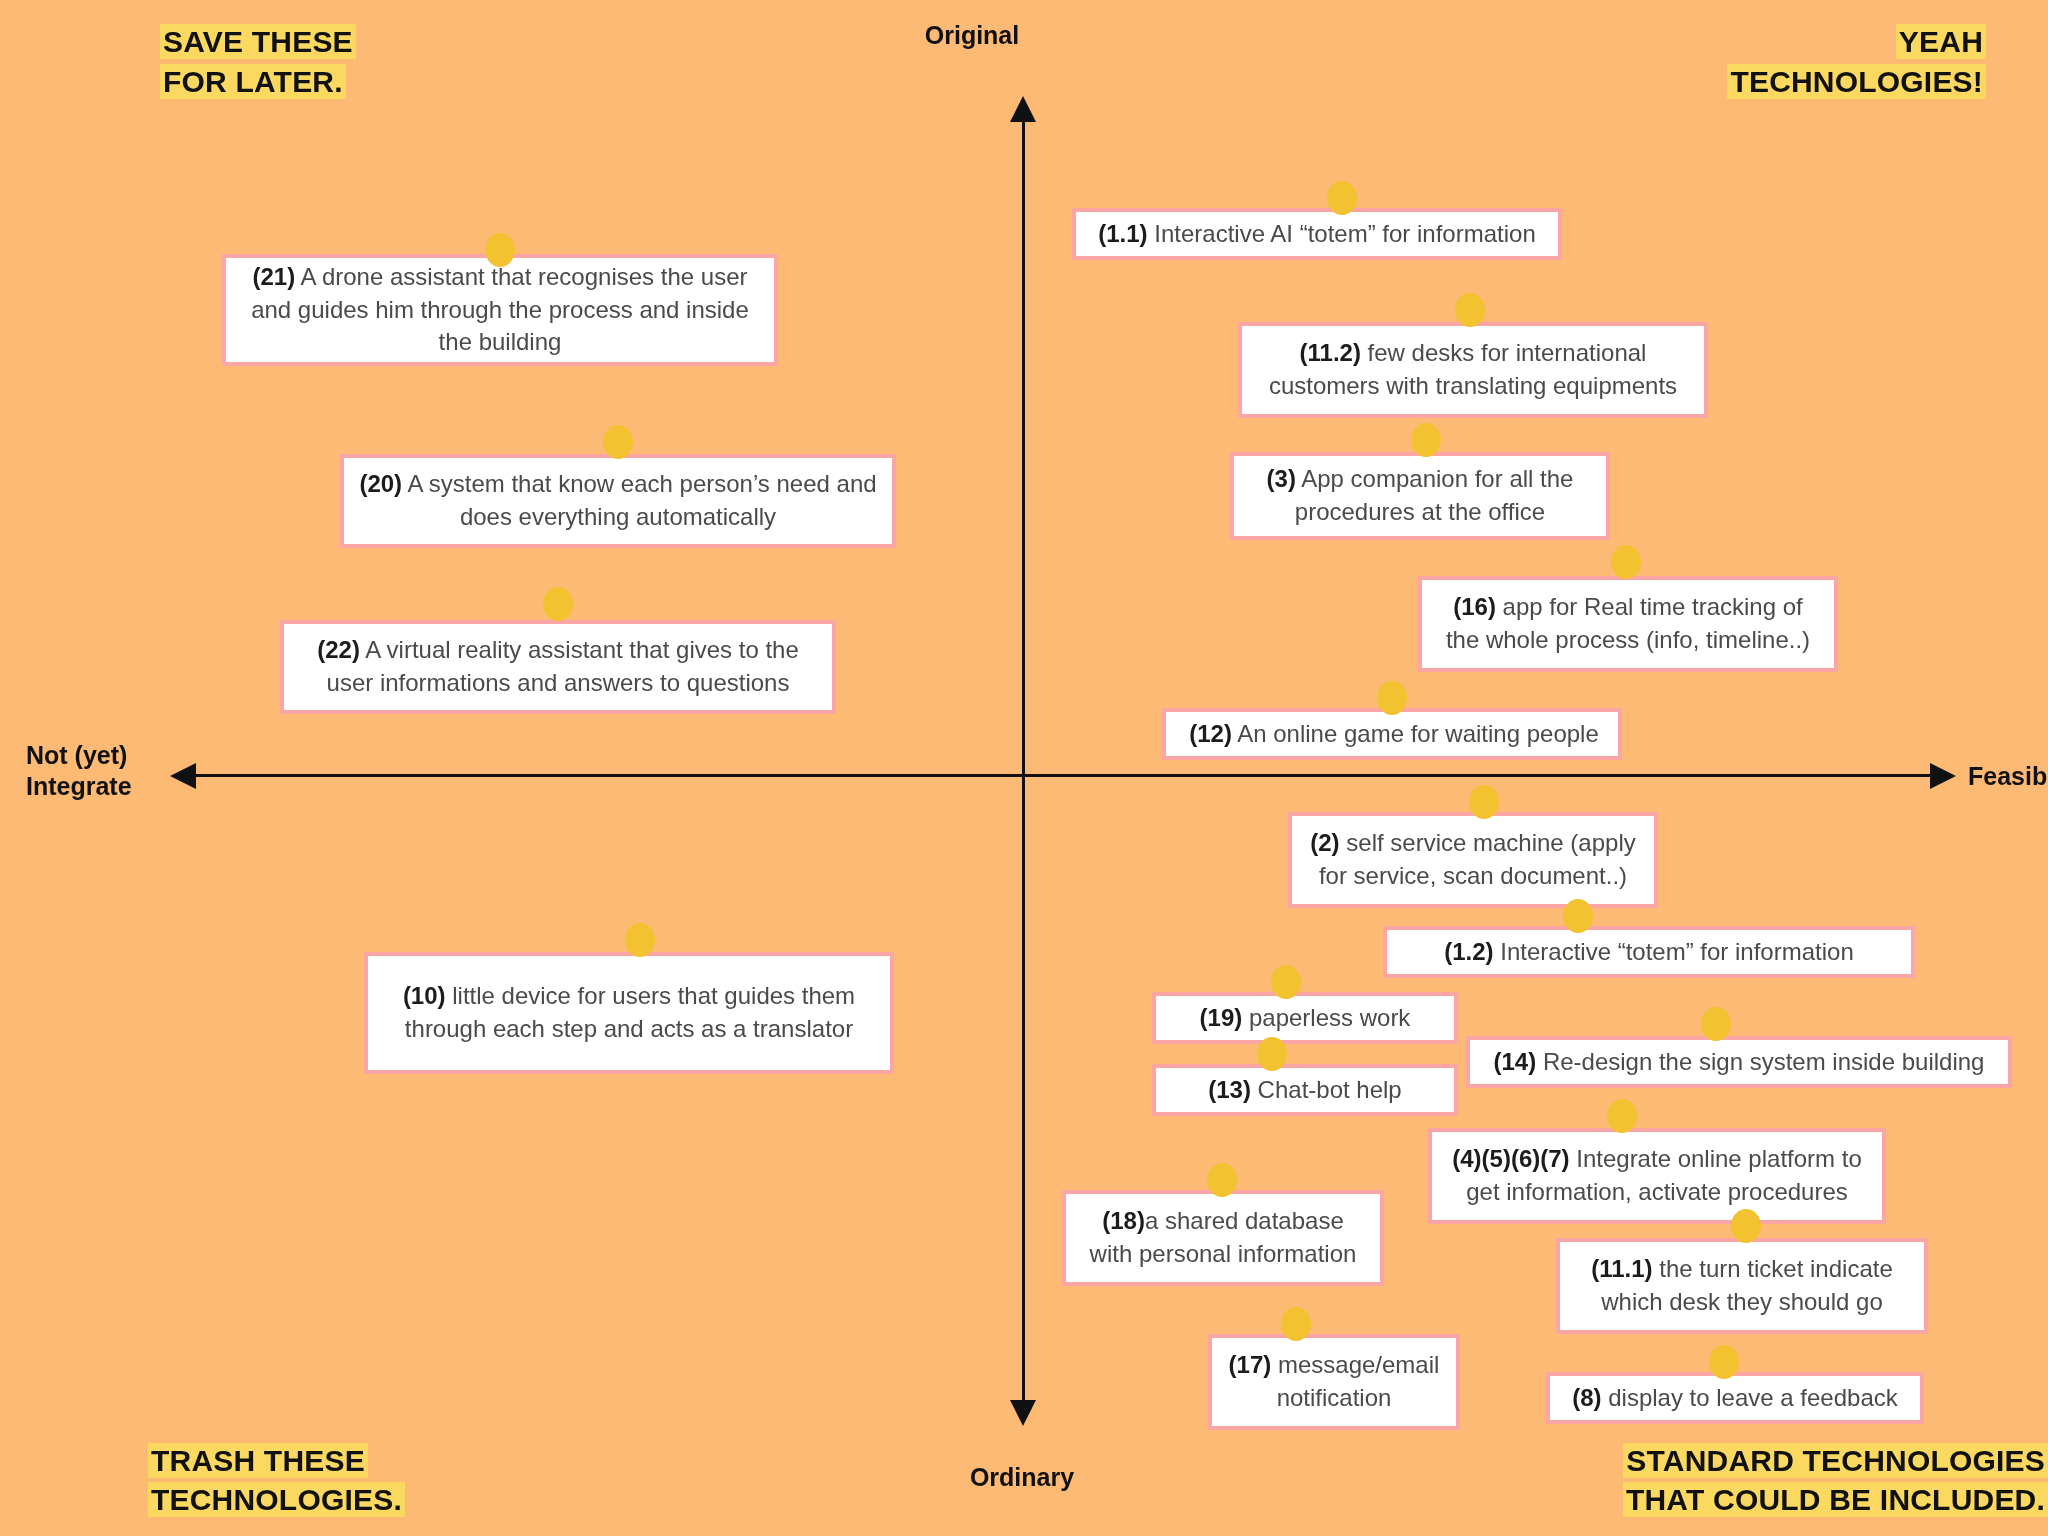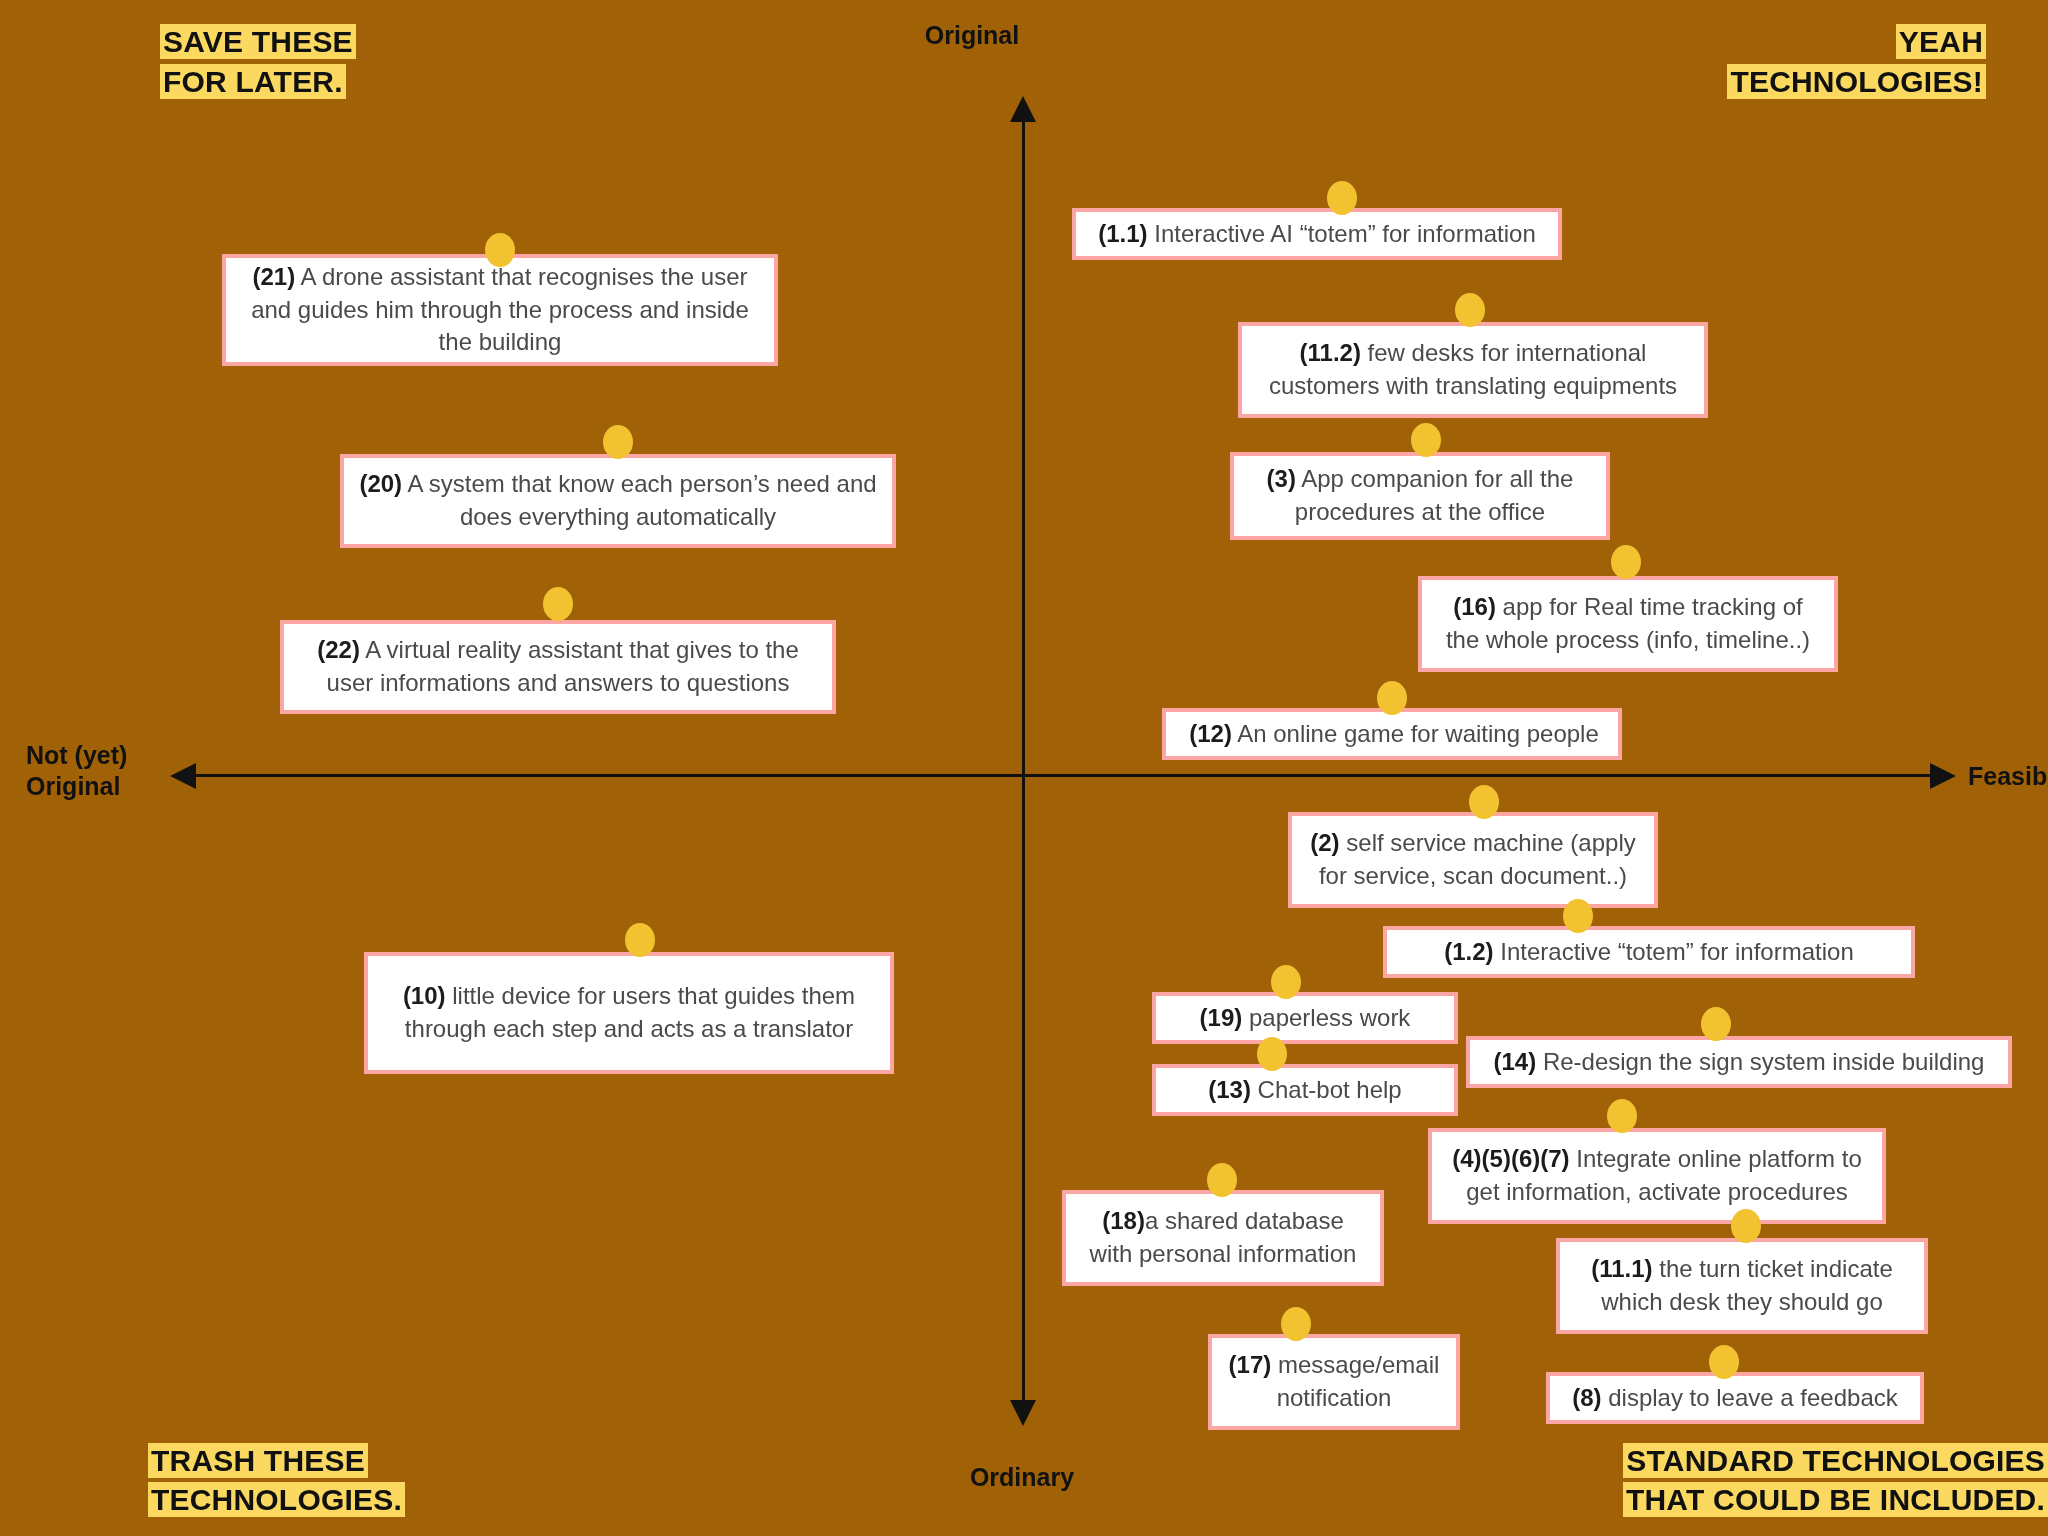--- a/index.html
+++ b/index.html
@@ -4,21 +4,21 @@
 <style>
   html, body {
     margin: 0;
     padding: 0;
     background: #ffffff;
   }
   #stage {
     position: relative;
     width: 2048px;
     height: 1536px;
-    background: #a16207;
+    background: #fdba74;
     font-family: "Liberation Sans", "DejaVu Sans", sans-serif;
     overflow: hidden;
   }
 
   
   .corner-label {
     position: absolute;
     font-weight: bold;
     font-size: 30px;
     line-height: 1.32;
@@ -106,21 +106,21 @@
   <div class="axis-line" id="axis-v"></div>
   <div class="axis-line" id="axis-h"></div>
   <div class="arrow" id="arrow-up"></div>
   <div class="arrow" id="arrow-down"></div>
   <div class="arrow" id="arrow-left"></div>
   <div class="arrow" id="arrow-right"></div>
 
   <div class="axis-label" id="label-top">Original</div>
   <div class="axis-label" id="label-bottom">Ordinary</div>
   <div class="axis-label" id="label-left">Not (yet)
-Original</div>
+Integrate</div>
   <div class="axis-label" id="label-right">Feasible</div>
 
   <div id="cards-layer">
       <div class="card" style="left: 222px; top: 254px; width: 556px; height: 112px;">
         <div><span class="ref">(21)</span><span> A drone assistant that recognises the user and guides him through the process and inside the building</span></div>
       </div>
       <div class="dot" style="left: 500px; top: 250px;"></div>
       <div class="card" style="left: 340px; top: 454px; width: 556px; height: 94px;">
         <div><span class="ref">(20)</span><span> A system that know each person’s need and does everything automatically</span></div>
       </div>

